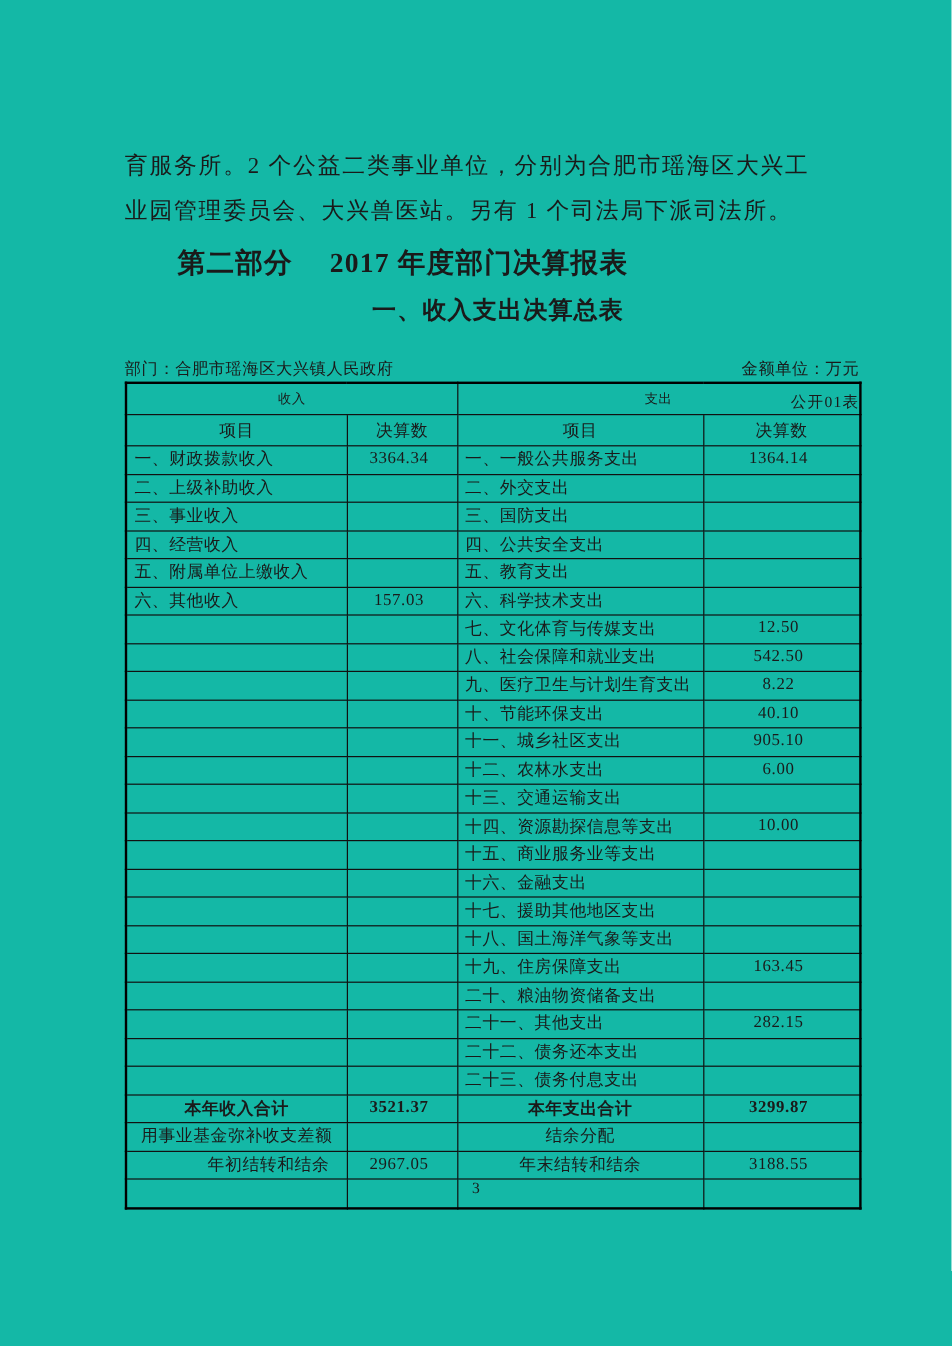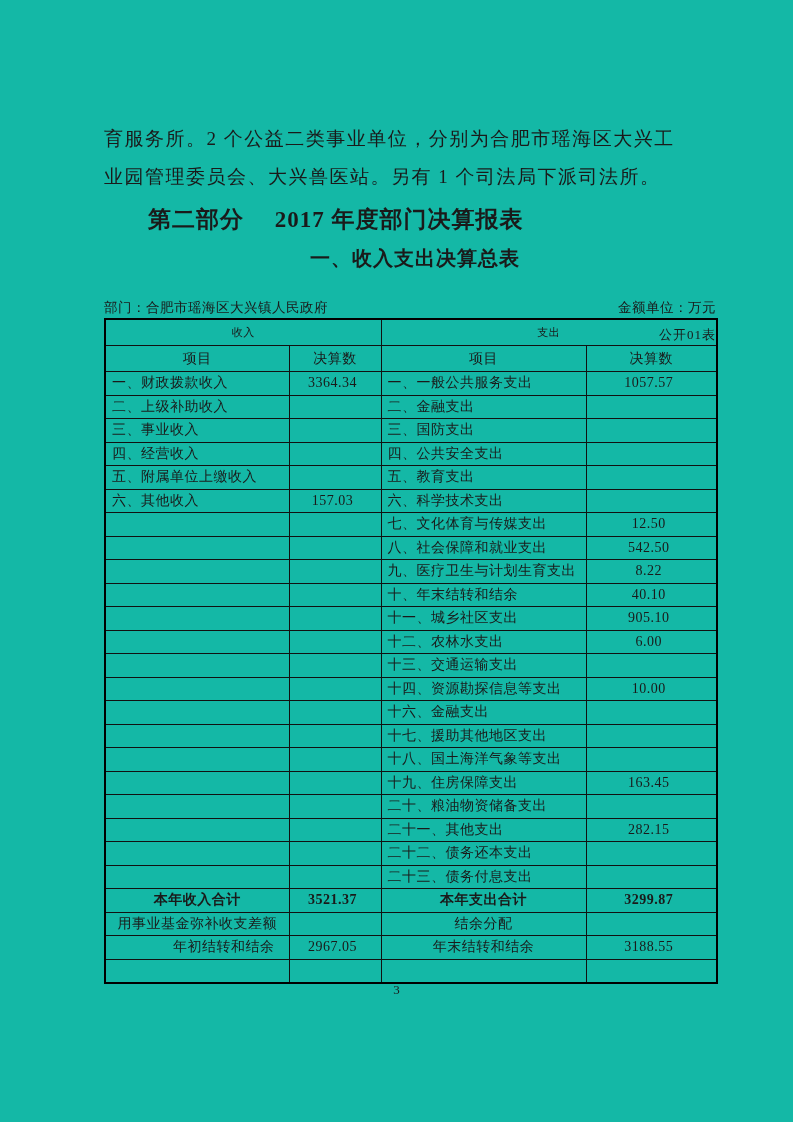--- a/index.html
+++ b/index.html
@@ -99,26 +99,26 @@
         <th>决算数</th>
         <th>项目</th>
         <th>决算数</th>
       </tr>
     </thead>
     <tbody>
         <tr class="row-normal">
           <td class="item income-item">一、财政拨款收入</td>
           <td class="amount income-amount">3364.34</td>
           <td class="item expense-item">一、一般公共服务支出</td>
-          <td class="amount expense-amount">1057.57</td>
+          <td class="amount expense-amount">1364.14</td>
         </tr>
         <tr class="row-normal">
           <td class="item income-item">二、上级补助收入</td>
           <td class="amount income-amount"></td>
-          <td class="item expense-item">二、金融支出</td>
+          <td class="item expense-item">二、外交支出</td>
           <td class="amount expense-amount"></td>
         </tr>
         <tr class="row-normal">
           <td class="item income-item">三、事业收入</td>
           <td class="amount income-amount"></td>
           <td class="item expense-item">三、国防支出</td>
           <td class="amount expense-amount"></td>
         </tr>
         <tr class="row-normal">
           <td class="item income-item">四、经营收入</td>
@@ -152,21 +152,21 @@
         </tr>
         <tr class="row-normal">
           <td class="item income-item"></td>
           <td class="amount income-amount"></td>
           <td class="item expense-item">九、医疗卫生与计划生育支出</td>
           <td class="amount expense-amount">8.22</td>
         </tr>
         <tr class="row-normal">
           <td class="item income-item"></td>
           <td class="amount income-amount"></td>
-          <td class="item expense-item">十、年末结转和结余</td>
+          <td class="item expense-item">十、节能环保支出</td>
           <td class="amount expense-amount">40.10</td>
         </tr>
         <tr class="row-normal">
           <td class="item income-item"></td>
           <td class="amount income-amount"></td>
           <td class="item expense-item">十一、城乡社区支出</td>
           <td class="amount expense-amount">905.10</td>
         </tr>
         <tr class="row-normal">
           <td class="item income-item"></td>
@@ -178,20 +178,26 @@
           <td class="item income-item"></td>
           <td class="amount income-amount"></td>
           <td class="item expense-item">十三、交通运输支出</td>
           <td class="amount expense-amount"></td>
         </tr>
         <tr class="row-normal">
           <td class="item income-item"></td>
           <td class="amount income-amount"></td>
           <td class="item expense-item">十四、资源勘探信息等支出</td>
           <td class="amount expense-amount">10.00</td>
+        </tr>
+        <tr class="row-normal">
+          <td class="item income-item"></td>
+          <td class="amount income-amount"></td>
+          <td class="item expense-item">十五、商业服务业等支出</td>
+          <td class="amount expense-amount"></td>
         </tr>
         <tr class="row-normal">
           <td class="item income-item"></td>
           <td class="amount income-amount"></td>
           <td class="item expense-item">十六、金融支出</td>
           <td class="amount expense-amount"></td>
         </tr>
         <tr class="row-normal">
           <td class="item income-item"></td>
           <td class="amount income-amount"></td>

